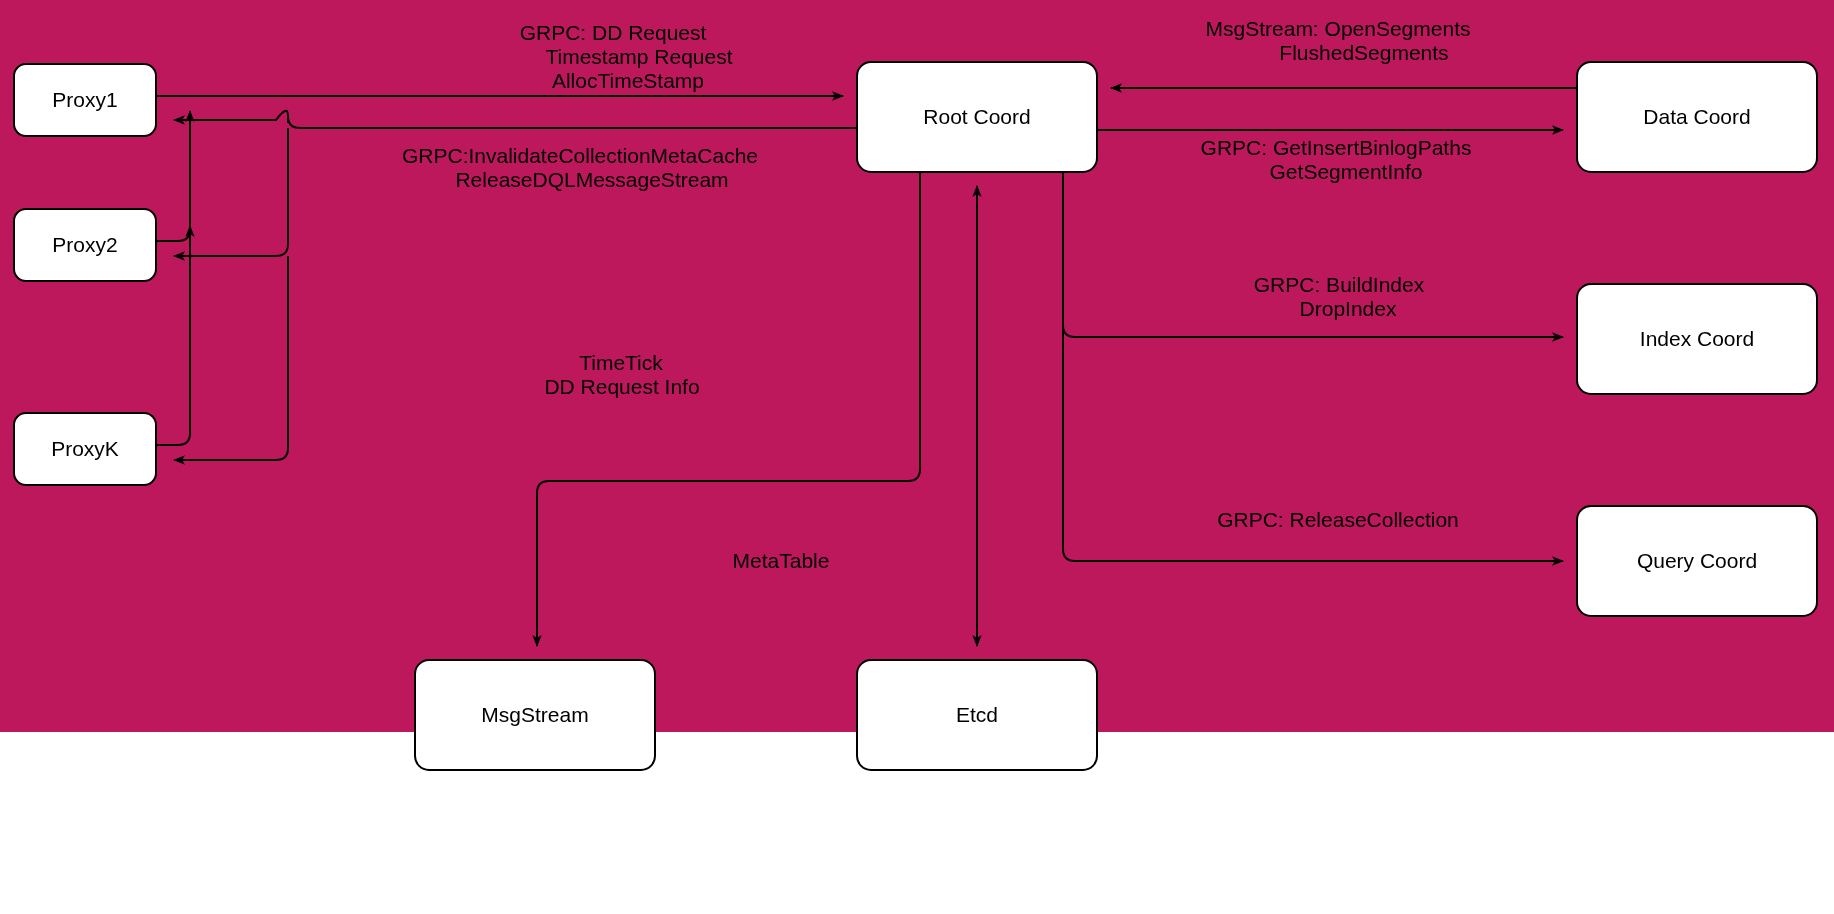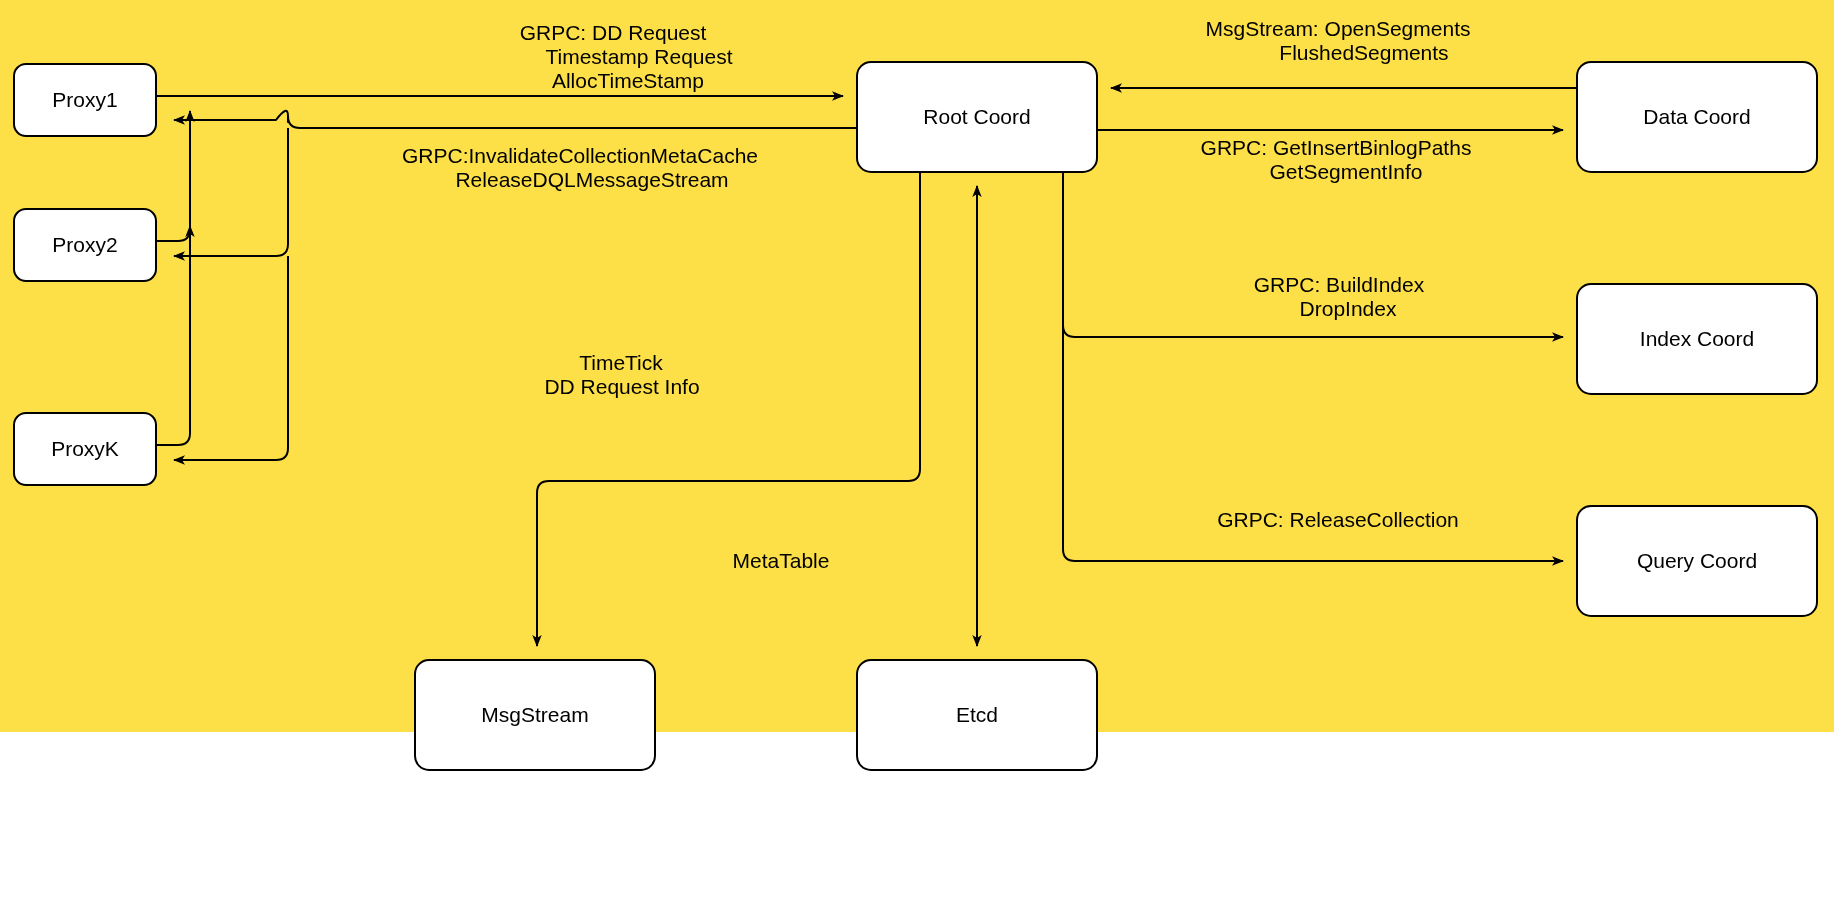--- a/index.html
+++ b/index.html
@@ -10,21 +10,21 @@
   body {
     width: 1834px;
     height: 914px;
     overflow: hidden;
     font-family: "Liberation Sans", sans-serif;
   }
   #diagram-root {
     position: relative;
     width: 1834px;
     height: 732px;
-    background: #fde047;
+    background: #be185d;
   }
   svg#diagram-canvas {
     display: block;
     width: 1834px;
     height: 914px;
   }
   .node-shape {
     fill: #ffffff;
     stroke: #000000;
     stroke-width: 2;

